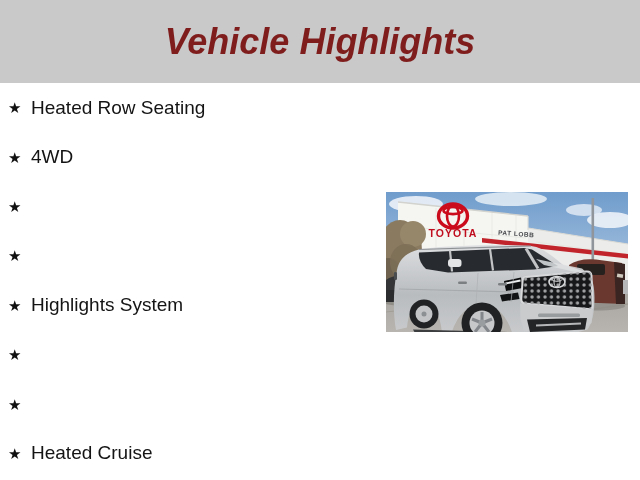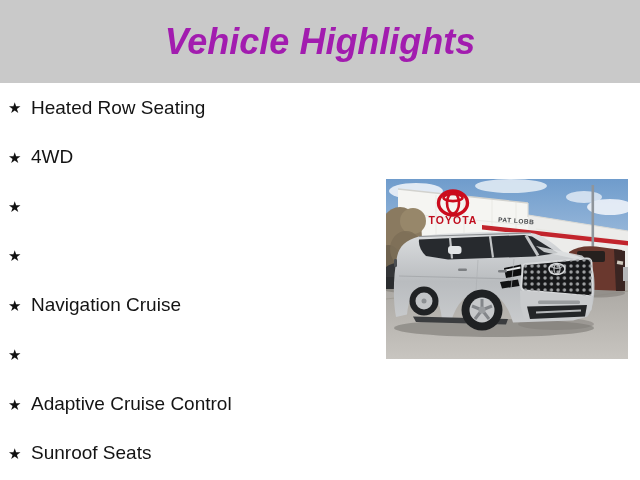--- a/index.html
+++ b/index.html
@@ -5,36 +5,36 @@
   html,body{margin:0;padding:0;}
   body{
     width:640px;height:480px;background:#ffffff;overflow:hidden;position:relative;
     font-family:"Liberation Sans",sans-serif;
   }
   .header{
     position:absolute;left:0;top:0;width:640px;height:83px;
     background:#c9c9c9;display:flex;align-items:center;justify-content:center;
   }
   .header h1{
-    margin:0;font-size:36px;font-weight:bold;font-style:italic;color:#a21caf;
+    margin:0;font-size:36px;font-weight:bold;font-style:italic;color:#7f1d1d;
     letter-spacing:0px;
   }
   ul.highlights{
     position:absolute;top:83px;left:8px;margin:0;padding:0;list-style:none;
   }
   ul.highlights li{
     height:49.4px;display:flex;align-items:center;
     font-size:19px;color:#141414;white-space:nowrap;
   }
   .star{
     font-size:15px;line-height:1;color:#111111;width:16px;flex:0 0 16px;
     margin-right:7px;display:inline-block;text-align:left;
   }
   .photo{
-    position:absolute;left:386px;top:179px;width:242px;height:180px;overflow:hidden;
+    position:absolute;left:386px;top:192px;width:242px;height:140px;overflow:hidden;
   }
   .photo svg{display:block;width:242px;height:180px;}
   svg text{font-family:"Liberation Sans",sans-serif;}
 </style>
 </head>
 <body>
 
 <div class="header">
   <h1>Vehicle Highlights</h1>
 </div>
@@ -49,32 +49,31 @@
     <span>4WD</span>
   </li>
   <li>
     <span class="star">★</span>
   </li>
   <li>
     <span class="star">★</span>
   </li>
   <li>
     <span class="star">★</span>
-    <span>Navigation Cruise</span>
-  </li>
-  <li>
-    <span class="star">★</span>
-  </li>
-  <li>
-    <span class="star">★</span>
-    <span>Adaptive Cruise Control</span>
-  </li>
-  <li>
-    <span class="star">★</span>
-    <span>Sunroof Seats</span>
+    <span>Highlights System</span>
+  </li>
+  <li>
+    <span class="star">★</span>
+  </li>
+  <li>
+    <span class="star">★</span>
+  </li>
+  <li>
+    <span class="star">★</span>
+    <span>Heated Cruise</span>
   </li>
 </ul>
 
 <div class="photo" title="Silver Toyota SUV parked in front of a Toyota dealership">
   <svg viewBox="0 0 242 180" aria-hidden="true">
     <defs>
       <linearGradient id="skyGrad" x1="0" y1="0" x2="0" y2="1">
         <stop offset="0" stop-color="#6f9ccc"></stop>
         <stop offset="1" stop-color="#bcd0e6"></stop>
       </linearGradient>

